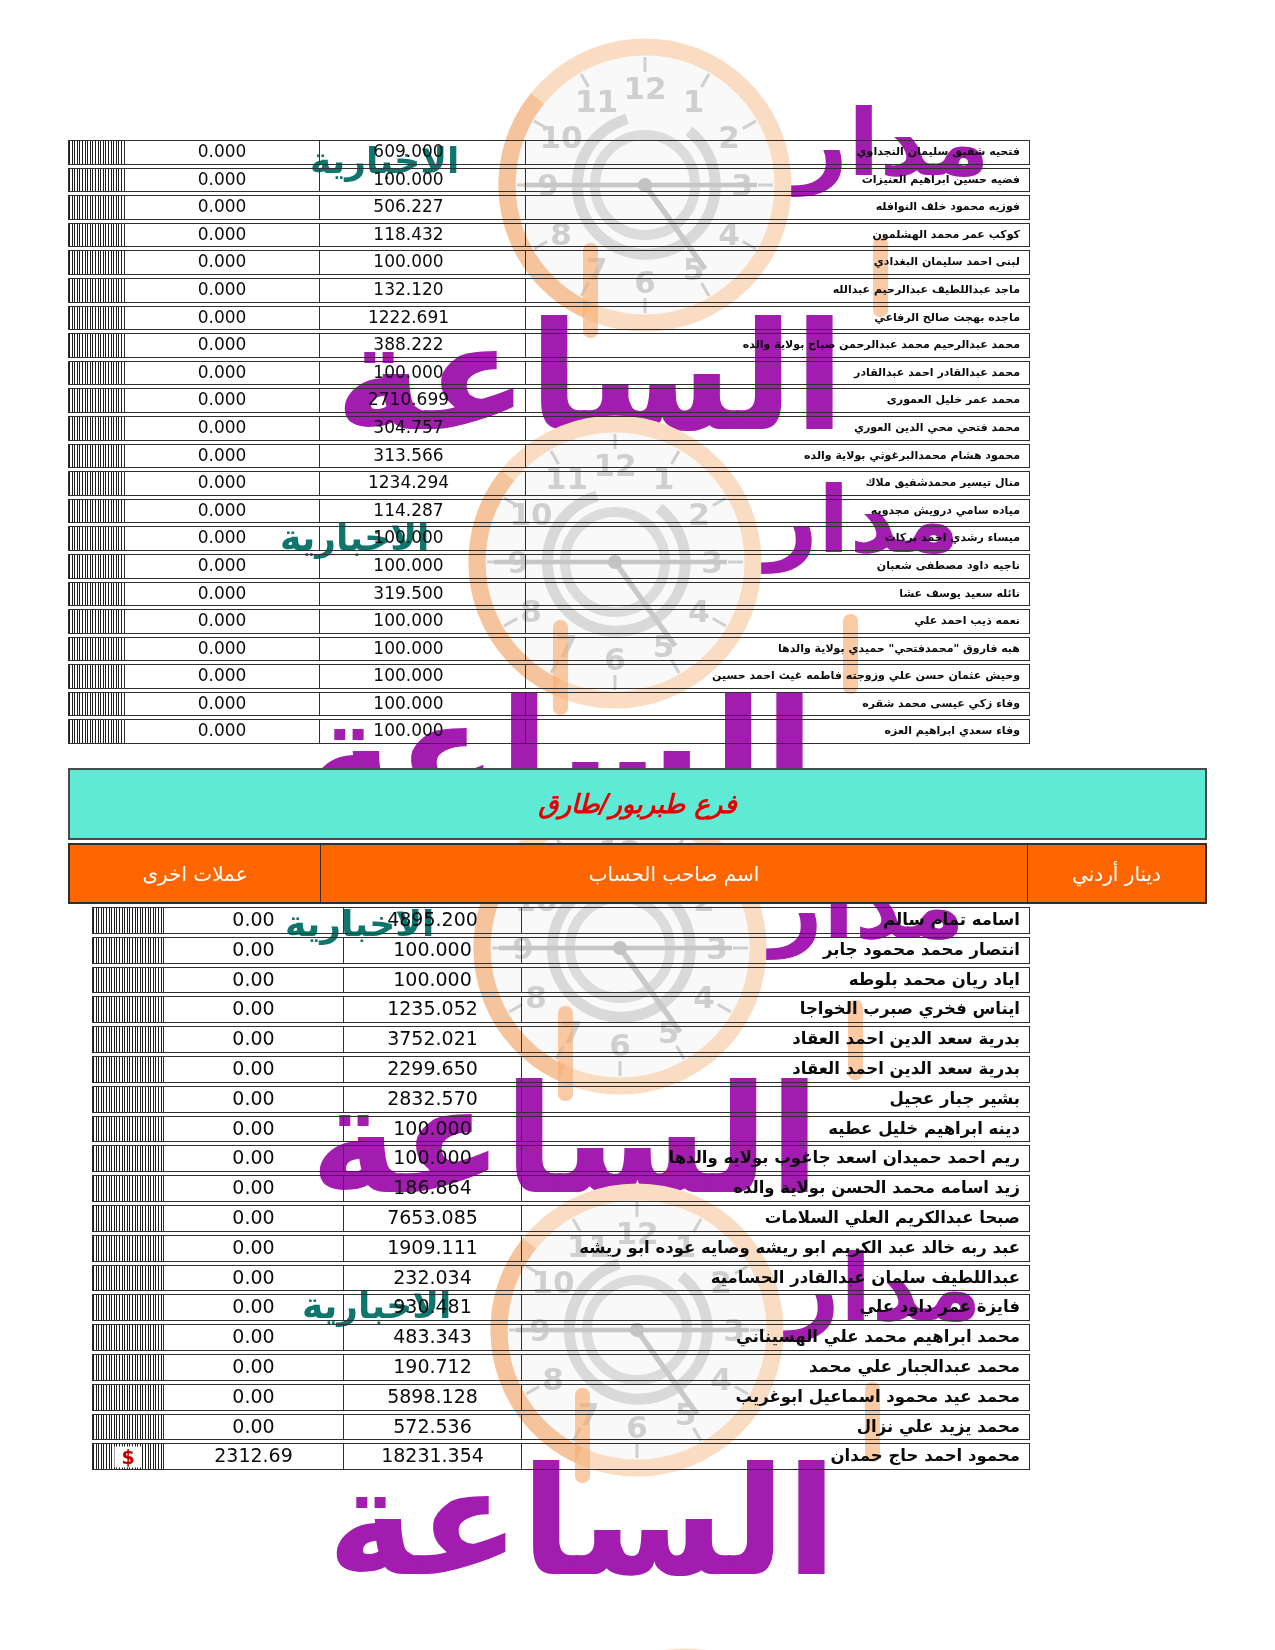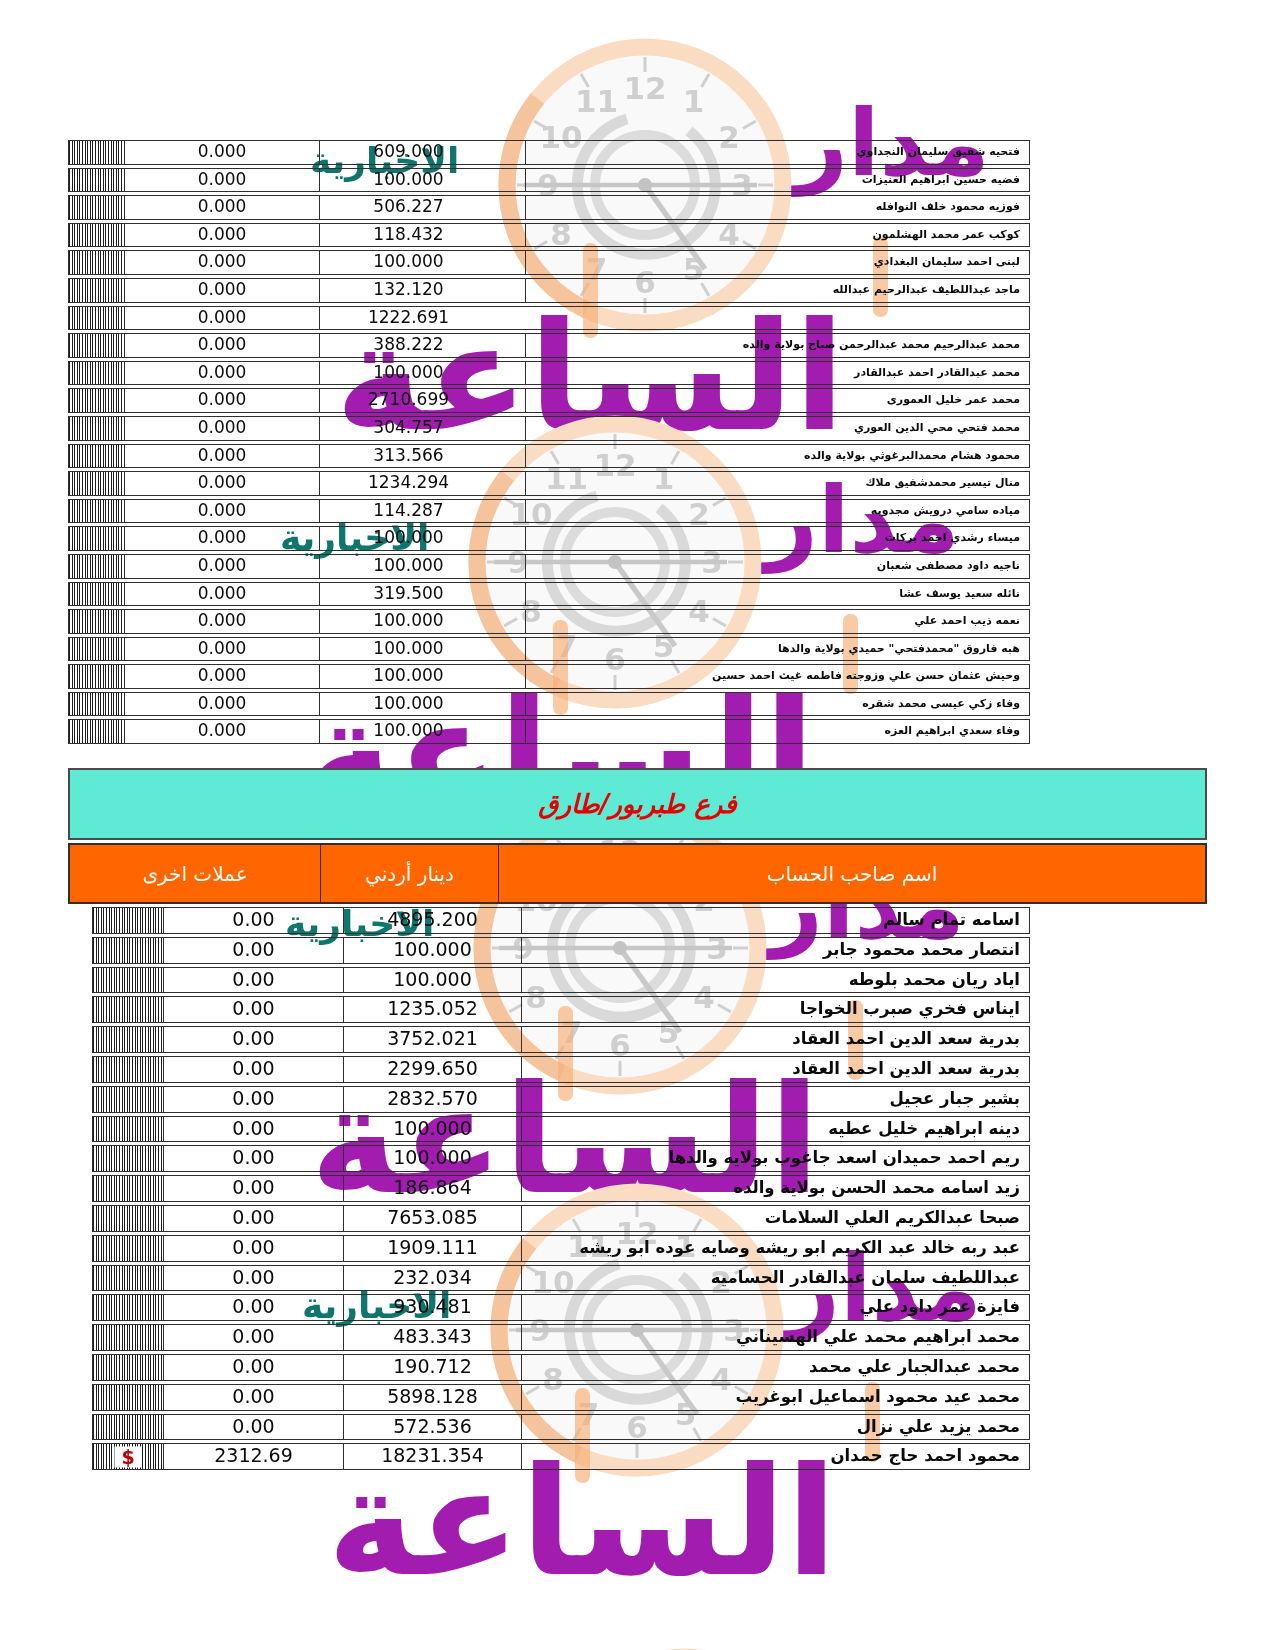--- a/index.html
+++ b/index.html
@@ -332,20 +332,21 @@
       <div class="row">
         <div class="cell stripe"></div>
         <div class="cell num c-other">0.000</div>
         <div class="cell num c-jd">132.120</div>
         <div class="cell nm" dir="rtl">ماجد عبداللطيف عبدالرحيم عبدالله</div>
       </div>
       <div class="row">
         <div class="cell stripe"></div>
         <div class="cell num c-other">0.000</div>
         <div class="cell num c-jd">1222.691</div>
+        <div class="cell nm" dir="rtl">ماجده بهجت صالح الرفاعي</div>
       </div>
       <div class="row">
         <div class="cell stripe"></div>
         <div class="cell num c-other">0.000</div>
         <div class="cell num c-jd">388.222</div>
         <div class="cell nm" dir="rtl">محمد عبدالرحيم محمد عبدالرحمن صباح بولاية والده</div>
       </div>
       <div class="row">
         <div class="cell stripe"></div>
         <div class="cell num c-other">0.000</div>
@@ -431,22 +432,22 @@
         <div class="cell nm" dir="rtl">وفاء سعدي ابراهيم العزه</div>
       </div>
     </div>
 
   <div class="branch-title">
     <span>فرع طبربور/طارق</span>
   </div>
 
   <div class="branch-header">
     <div class="bh-cell bh-other">عملات اخرى</div>
+    <div class="bh-cell bh-name">اسم صاحب الحساب</div>
     <div class="bh-cell bh-jd">دينار أردني</div>
-    <div class="bh-cell bh-name">اسم صاحب الحساب</div>
   </div>
 
   <div class="tbl t2" id="t2">
       <div class="row">
         <div class="cell stripe"></div>
         <div class="cell num c-other">0.00</div>
         <div class="cell num c-jd">4895.200</div>
         <div class="cell nm" dir="rtl">اسامه تمام سالم</div>
       </div>
       <div class="row">

